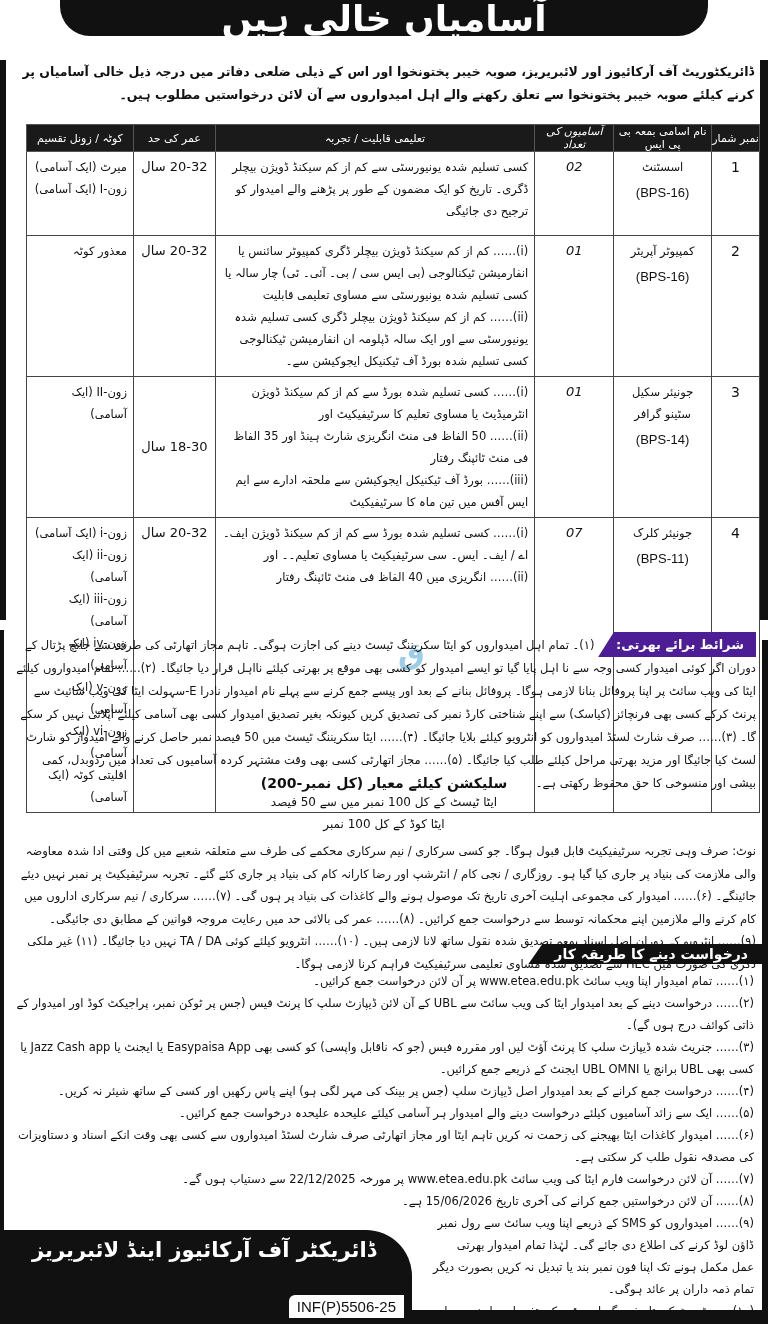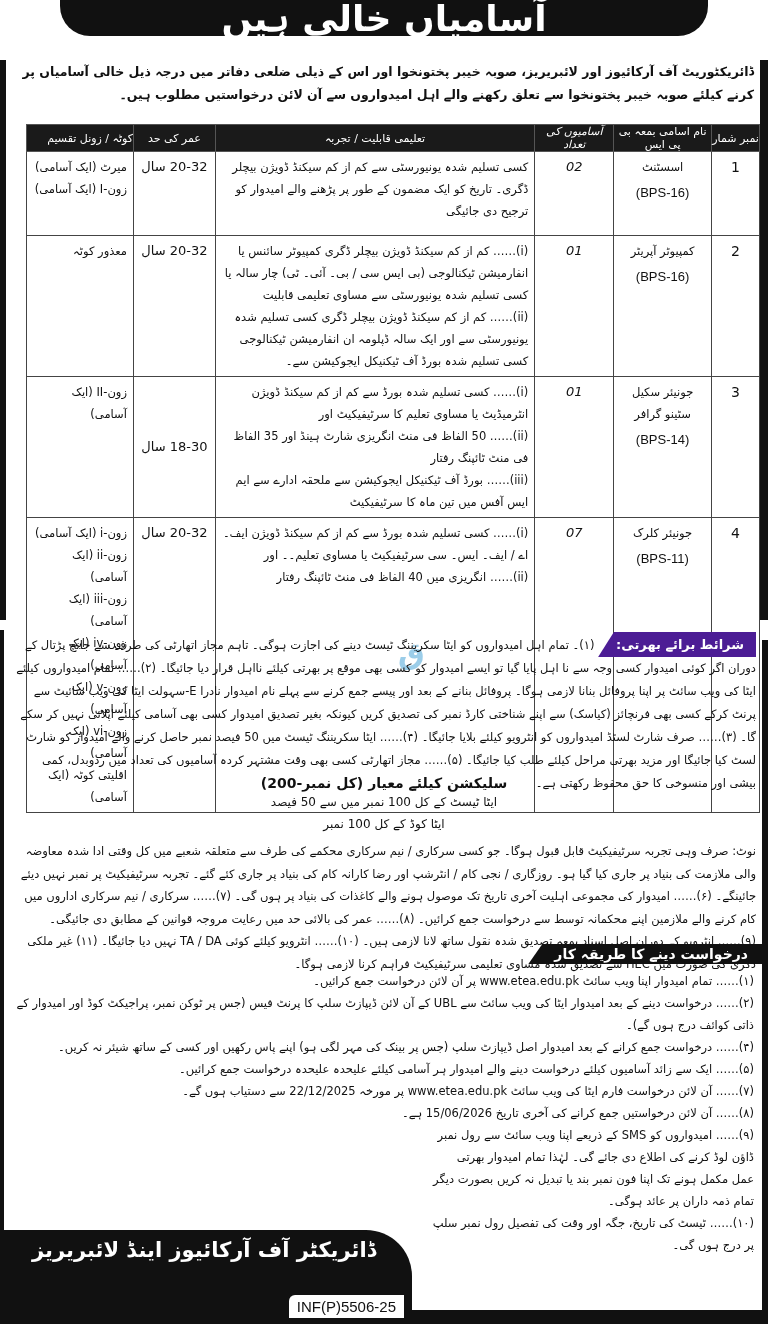--- a/index.html
+++ b/index.html
@@ -81,21 +81,21 @@
   <p class="intro rtl">ڈائریکٹوریٹ آف آرکائیوز اور لائبریریز، صوبہ خیبر پختونخوا اور اس کے ذیلی ضلعی دفاتر میں درجہ ذیل خالی آسامیاں پر کرنے کیلئے صوبہ خیبر پختونخوا سے تعلق رکھنے والے اہل امیدواروں سے آن لائن درخواستیں مطلوب ہیں۔</p>
 
   <table class="vac">
     <thead>
       <tr>
         <th class="c-no">نمبر شمار</th>
         <th class="c-post">نام اسامی بمعہ بی پی ایس</th>
         <th class="c-cnt">آسامیوں کی تعداد</th>
         <th class="c-qual" style="text-align:center">تعلیمی قابلیت / تجربہ</th>
         <th class="c-age">عمر کی حد</th>
-        <th class="c-quota" style="">کوٹہ / زونل تقسیم</th>
+        <th class="c-quota" style="text-align:center">کوٹہ / زونل تقسیم</th>
       </tr>
     </thead>
     <tbody>
       <tr style="height:84px">
         <td class="c-no">1</td>
         <td class="c-post">
           <span>اسسٹنٹ</span>
           <span class="bps">(BPS-16)</span>
         </td>
         <td class="c-cnt">02</td>
@@ -181,22 +181,24 @@
     <div class="sel-line rtl" style="text-align:center">ایٹا کوڈ کے کل 100 نمبر</div>
   </div>
 
   <p class="note rtl">نوٹ: صرف وہی تجربہ سرٹیفیکیٹ قابل قبول ہوگا۔ جو کسی سرکاری / نیم سرکاری محکمے کی طرف سے متعلقہ شعبے میں کل وقتی ادا شدہ معاوضہ والی ملازمت کی بنیاد پر جاری کیا گیا ہو۔ روزگاری / نجی کام / انٹرشپ اور رضا کارانہ کام کی بنیاد پر جاری کئے گئے۔ تجربہ سرٹیفیکیٹ پر نمبر نہیں دیئے جائینگے۔ (۶)…… امیدوار کی مجموعی اہلیت آخری تاریخ تک موصول ہونے والے کاغذات کی بنیاد پر ہوں گی۔ (۷)…… سرکاری / نیم سرکاری اداروں میں کام کرنے والے ملازمین اپنے محکمانہ توسط سے درخواست جمع کرائیں۔ (۸)…… عمر کی بالائی حد میں رعایت مروجہ قوانین کے مطابق دی جائیگی۔ (۹)…… انٹرویو کے دوران اصل اسناد بمعہ تصدیق شدہ نقول ساتھ لانا لازمی ہیں۔ (۱۰)…… انٹرویو کیلئے کوئی TA / DA نہیں دیا جائیگا۔ (۱۱) غیر ملکی ڈگری کی صورت میں HEC سے تصدیق شدہ مساوی تعلیمی سرٹیفیکیٹ فراہم کرنا لازمی ہوگا۔</p>
 
   <div class="howto-tag rtl">درخواست دینے کا طریقہ کار</div>
 
   <div class="steps rtl">
     <span class="step">(۱)…… تمام امیدوار اپنا ویب سائٹ www.etea.edu.pk پر آن لائن درخواست جمع کرائیں۔</span>
     <span class="step">(۲)…… درخواست دینے کے بعد امیدوار ایٹا کی ویب سائٹ سے UBL کے آن لائن ڈیپازٹ سلپ کا پرنٹ فیس (جس پر ٹوکن نمبر، پراجیکٹ کوڈ اور امیدوار کے ذاتی کوائف درج ہوں گے)۔</span>
+    <span class="step">(۳)…… جنریٹ شدہ ڈیپازٹ سلپ کا پرنٹ آؤٹ لیں اور مقررہ فیس (جو کہ ناقابل واپسی) کو کسی بھی Easypaisa App یا ایجنٹ یا Jazz Cash app یا کسی بھی UBL برانچ یا UBL OMNI ایجنٹ کے ذریعے جمع کرائیں۔</span>
     <span class="step">(۴)…… درخواست جمع کرانے کے بعد امیدوار اصل ڈیپازٹ سلپ (جس پر بینک کی مہر لگی ہو) اپنے پاس رکھیں اور کسی کے ساتھ شیئر نہ کریں۔</span>
     <span class="step">(۵)…… ایک سے زائد آسامیوں کیلئے درخواست دینے والے امیدوار ہر آسامی کیلئے علیحدہ علیحدہ درخواست جمع کرائیں۔</span>
+    <span class="step">(۶)…… امیدوار کاغذات ایٹا بھیجنے کی زحمت نہ کریں تاہم ایٹا اور مجاز اتھارٹی صرف شارٹ لسٹڈ امیدواروں سے کسی بھی وقت انکے اسناد و دستاویزات کی مصدقہ نقول طلب کر سکتی ہے۔</span>
     <span class="step">(۷)…… آن لائن درخواست فارم ایٹا کی ویب سائٹ www.etea.edu.pk پر مورخہ 22/12/2025 سے دستیاب ہوں گے۔</span>
     <span class="step">(۸)…… آن لائن درخواستیں جمع کرانے کی آخری تاریخ 15/06/2026 ہے۔</span>
     <span class="step" style="padding-left:420px">(۹)…… امیدواروں کو SMS کے ذریعے اپنا ویب سائٹ سے رول نمبر ڈاؤن لوڈ کرنے کی اطلاع دی جائے گی۔ لہٰذا تمام امیدوار بھرتی عمل مکمل ہونے تک اپنا فون نمبر بند یا تبدیل نہ کریں بصورت دیگر تمام ذمہ داران پر عائد ہوگی۔</span>
     <span class="step" style="padding-left:420px">(۱۰)…… ٹیسٹ کی تاریخ، جگہ اور وقت کی تفصیل رول نمبر سلپ پر درج ہوں گی۔</span>
 
   </div>
 
   <div class="footer-box">
     <div class="footer-org">ڈائریکٹر آف آرکائیوز اینڈ لائبریریز</div>
     <div class="footer-code">INF(P)5506-25</div>

